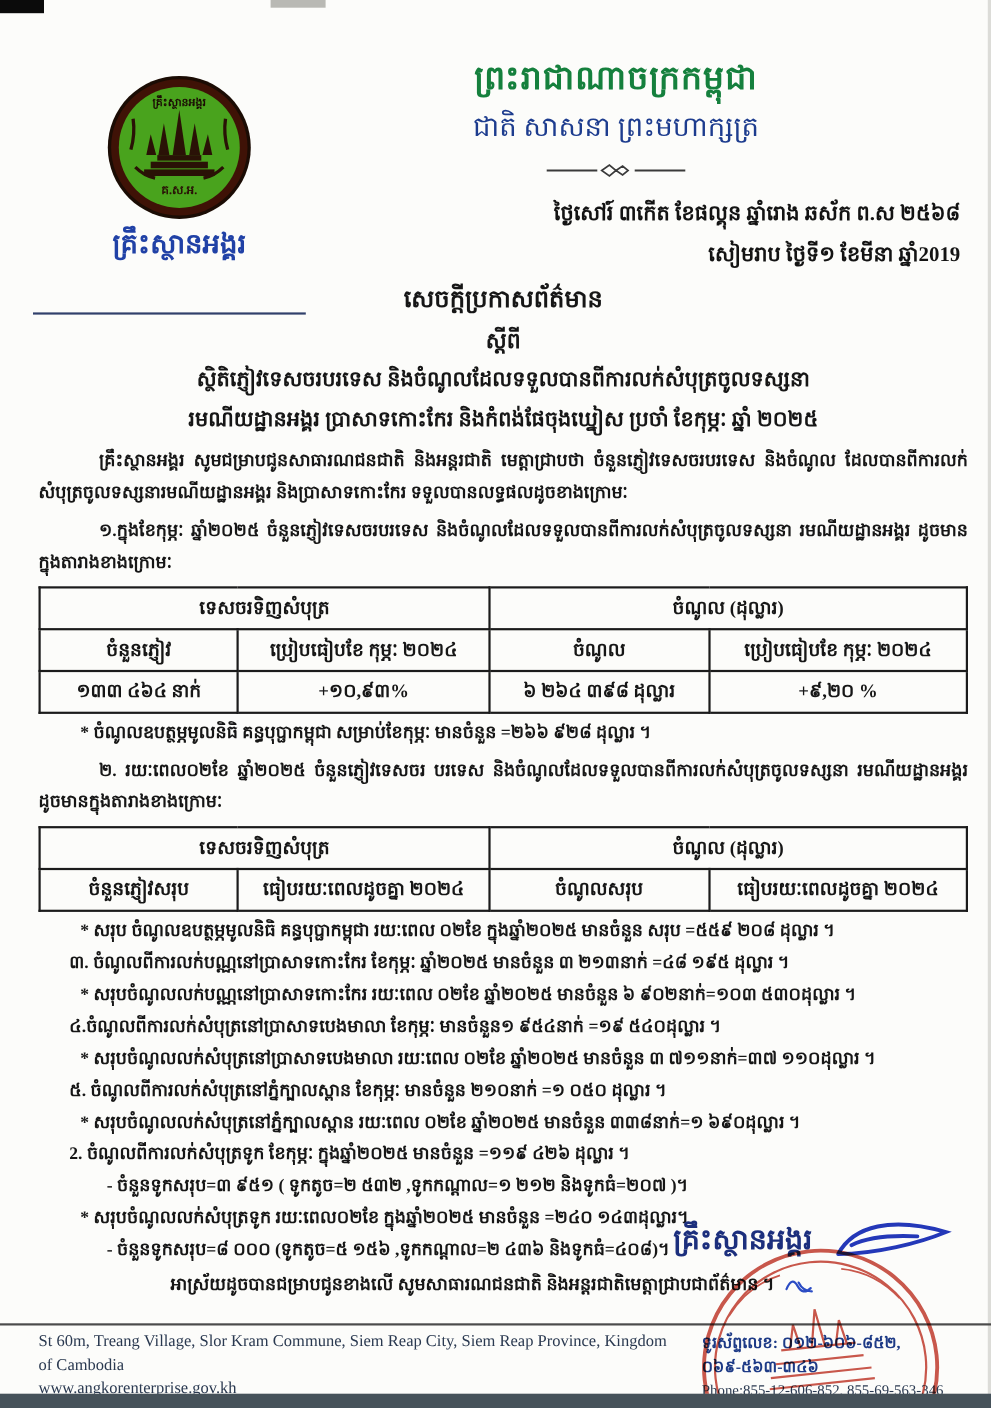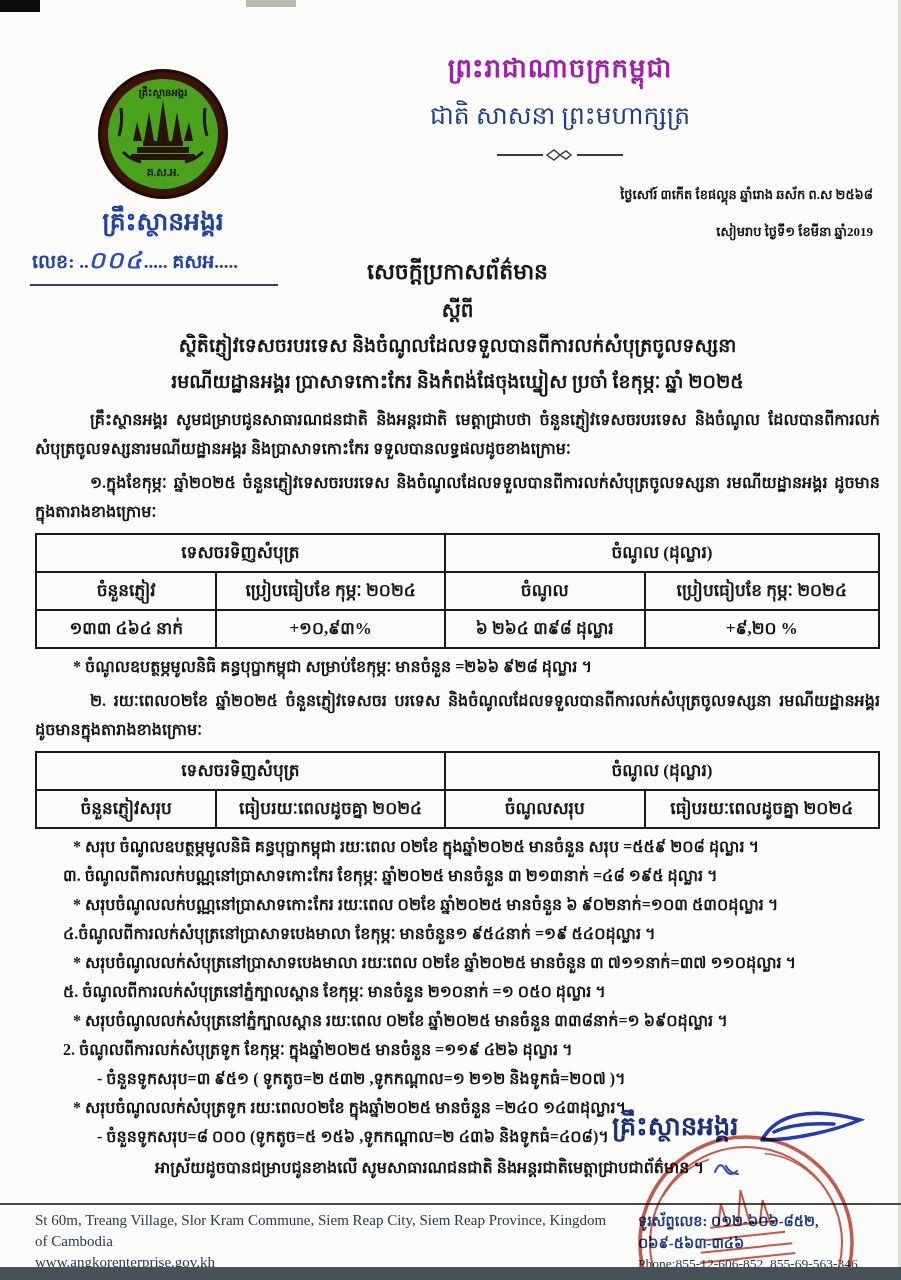--- a/index.html
+++ b/index.html
@@ -6,34 +6,34 @@
   .page {
     position:relative; width:901px; height:1280px; margin:0 auto;
     background:#fcfcfa; overflow:hidden;
     font-family:"Liberation Serif","DejaVu Sans",serif; color:#161616;
   }
   .corner-mark { position:absolute; left:0; top:0; width:40px; height:12px; background:#0b0b0b; }
   .smudge { position:absolute; left:246px; top:0; width:50px; height:7px; background:#b9b9b4; }
   .edge-right { position:absolute; right:0; top:0; width:3px; height:100%; background:#dcdcd8; }
 
   .kingdom { position:absolute; top:52px; left:225px; width:670px; text-align:center;
-    font-size:26px; font-weight:bold; color:#a21caf; letter-spacing:1px; }
+    font-size:30px; font-weight:bold; color:#15803d; letter-spacing:1px; }
   .motto { position:absolute; top:100px; left:225px; width:670px; text-align:center;
     font-size:25px; font-weight:normal; color:#1d3c8e; }
   .ornament { position:absolute; top:148px; left:225px; width:670px; text-align:center; }
 
   .logo-wrap { position:absolute; left:95px; top:66px; width:136px; height:136px; }
   .enterprise-name { position:absolute; left:48px; top:206px; width:230px; text-align:center;
     font-size:25px; font-weight:bold; color:#2041a6; }
   .ref-line { position:absolute; left:32px; top:246px; font-size:19px; font-weight:bold; color:#2041a6; }
   .ref-number { font-size:23px; color:#2b4cc4; font-style:italic; letter-spacing:2px; }
   .ref-underline { position:absolute; left:30px; top:284px; width:248px; border-top:2px solid #31406b; }
 
   .dates { position:absolute; top:176px; right:28px; text-align:right;
-    font-size:13px; font-weight:bold; line-height:37px; color:#131313; }
+    font-size:19px; font-weight:bold; line-height:37px; color:#131313; }
 
   .content { position:absolute; left:35px; top:252px; width:845px; }
   .h-title { text-align:center; font-size:22px; font-weight:bold; margin:0; line-height:40px; }
   .h-sub   { text-align:center; font-size:20px; font-weight:bold; margin:0; line-height:36px; }
   .h-subject { text-align:center; font-size:19px; font-weight:bold; margin:0; line-height:36px; }
   .para { font-size:16px; line-height:29px; text-align:justify; text-indent:55px;
     margin:5px 0 3px; font-weight:bold; }
 
   table.stat { width:100%; border-collapse:collapse; margin:7px 0 3px; }
   table.stat td { border:2px solid #1b1b1b; text-align:center; font-weight:bold;
@@ -95,23 +95,20 @@
         <polygon points="62,75 74,75 68,34"></polygon>
         <polygon points="49,75 59,75 54,46"></polygon>
         <polygon points="77,75 87,75 82,46"></polygon>
         <polygon points="38,75 47,75 42,56"></polygon>
         <polygon points="89,75 98,75 94,56"></polygon>
       </g>
       <text x="68" y="110" font-size="11" font-weight="bold" fill="#2a1206" text-anchor="middle">គ.ស.អ.</text>
     </svg>
   </div>
   <div class="enterprise-name">គ្រឹះស្ថានអង្គរ</div>
-  <div class="ref-line">
-    <span>លេខ: ..</span><span class="ref-number">០០៤</span><span>..... គសអ.....</span>
-  </div>
   <div class="ref-underline"></div>
 
   <div class="dates">
     <div>ថ្ងៃសៅរ៍ ៣កើត ខែផល្គុន ឆ្នាំរោង ឆស័ក ព.ស ២៥៦៨</div>
     <div>សៀមរាប ថ្ងៃទី១ ខែមីនា ឆ្នាំ2019</div>
   </div>
 
   <div class="content">
     <div class="h-title">សេចក្តីប្រកាសព័ត៌មាន</div>
     <div class="h-sub">ស្តីពី</div>

